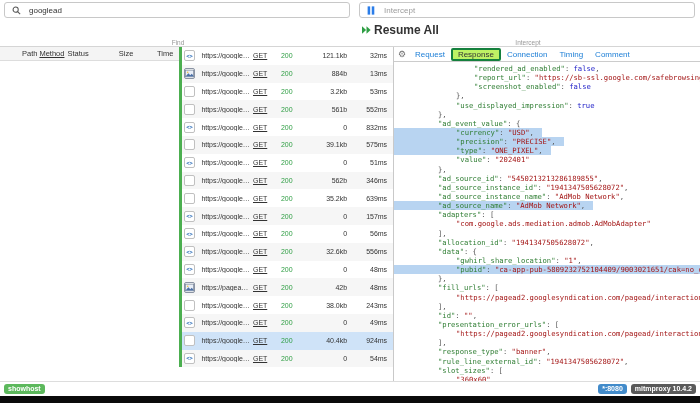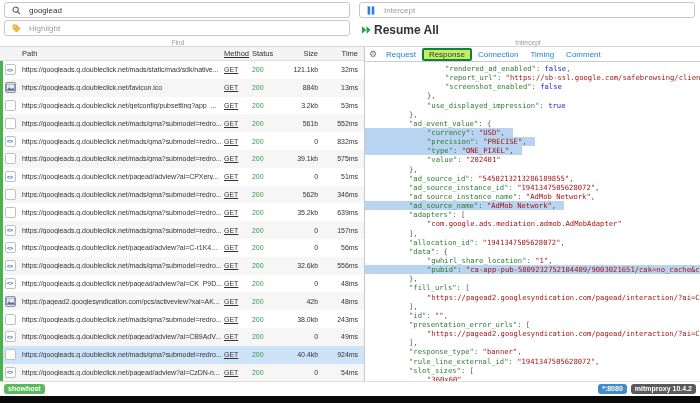--- a/index.html
+++ b/index.html
@@ -20,22 +20,22 @@
   .intercept-group{left:359px;top:2px;width:336px;}
   .resume-btn{position:absolute;left:360px;top:22px;display:flex;align-items:center;gap:3px;
               font-size:12px;font-weight:bold;color:#333;background:none;border:none;padding:1px 2px;
               font-family:"Liberation Sans",sans-serif;cursor:pointer;}
   .caption{position:absolute;top:39px;font-size:6.5px;color:#999;text-align:center;}
   .caption.find{left:0;width:356px;}
   .caption.icpt{left:356px;width:344px;}
 
   
   .main{position:absolute;top:47px;left:0;width:700px;height:334px;display:flex;}
-  .flow-panel{width:365px;flex:none;border-right:1px solid #c9c9c9;box-sizing:border-box;
-              overflow:hidden;display:flex;flex-direction:column;}
+  .flow-panel{width:394px;flex:none;border-right:1px solid #c9c9c9;box-sizing:border-box;
+              overflow:hidden;display:flex;flex-direction:row;}
   .flow-header{display:flex;height:13px;flex:none;background:#f4f4f4;border-bottom:1px solid #ddd;
                font-size:7.5px;color:#333;align-items:center;}
   .c-icon{width:20px;flex:none;display:flex;justify-content:center;align-items:center;}
   .c-path{flex:1;min-width:0;overflow:hidden;white-space:nowrap;text-overflow:ellipsis;padding-left:2px;}
   .c-method{width:28px;flex:none;padding-left:2px;text-decoration:underline;}
   .c-status{width:26px;flex:none;}
   .c-size{width:40px;flex:none;text-align:right;}
   .c-time{width:46px;flex:none;text-align:right;padding-right:6px;box-sizing:border-box;}
   .flow-rows{flex:1;overflow:hidden;}
   .flow-row{display:flex;height:17.8px;align-items:center;font-size:7px;letter-spacing:-0.05px;
@@ -84,29 +84,20 @@
 
   <div class="toolbar">
     <div class="input-group search-group">
       <span class="ig-addon">
         <svg width="9" height="9" viewBox="0 0 16 16">
             <circle cx="6.5" cy="6.5" r="4.6" fill="none" stroke="#555" stroke-width="1.8"></circle>
             <line x1="10" y1="10" x2="14.5" y2="14.5" stroke="#555" stroke-width="1.8"></line>
           </svg>
       </span>
       <input class="ig-input" value="googlead" style="">
-    </div>
-    <div class="input-group highlight-group">
-      <span class="ig-addon">
-        <svg width="9" height="9" viewBox="0 0 16 16">
-            <path d="M1.5 1.5 L8 1.5 L14.5 8 L8 14.5 L1.5 8 Z" fill="#f3b841" stroke="#d99a20" stroke-width="0.8"></path>
-            <circle cx="4.6" cy="4.6" r="1.2" fill="#fff"></circle>
-          </svg>
-      </span>
-      <input class="ig-input" placeholder="Highlight" style="">
     </div>
     <div class="caption find">Find</div>
 
     <div class="input-group intercept-group">
       <span class="ig-addon">
         <svg width="8" height="9" viewBox="0 0 10 12">
             <rect x="0.5" y="0.5" width="3.4" height="11" fill="#2b7de9"></rect>
             <rect x="6" y="0.5" width="3.4" height="11" fill="#2b7de9"></rect>
           </svg>
       </span>

